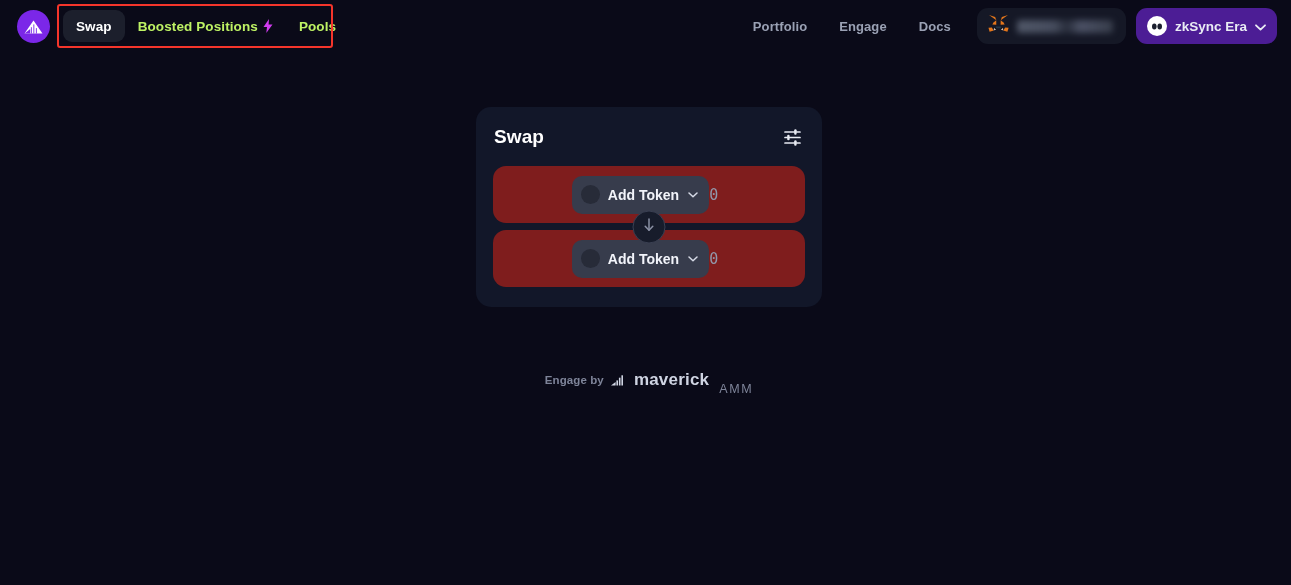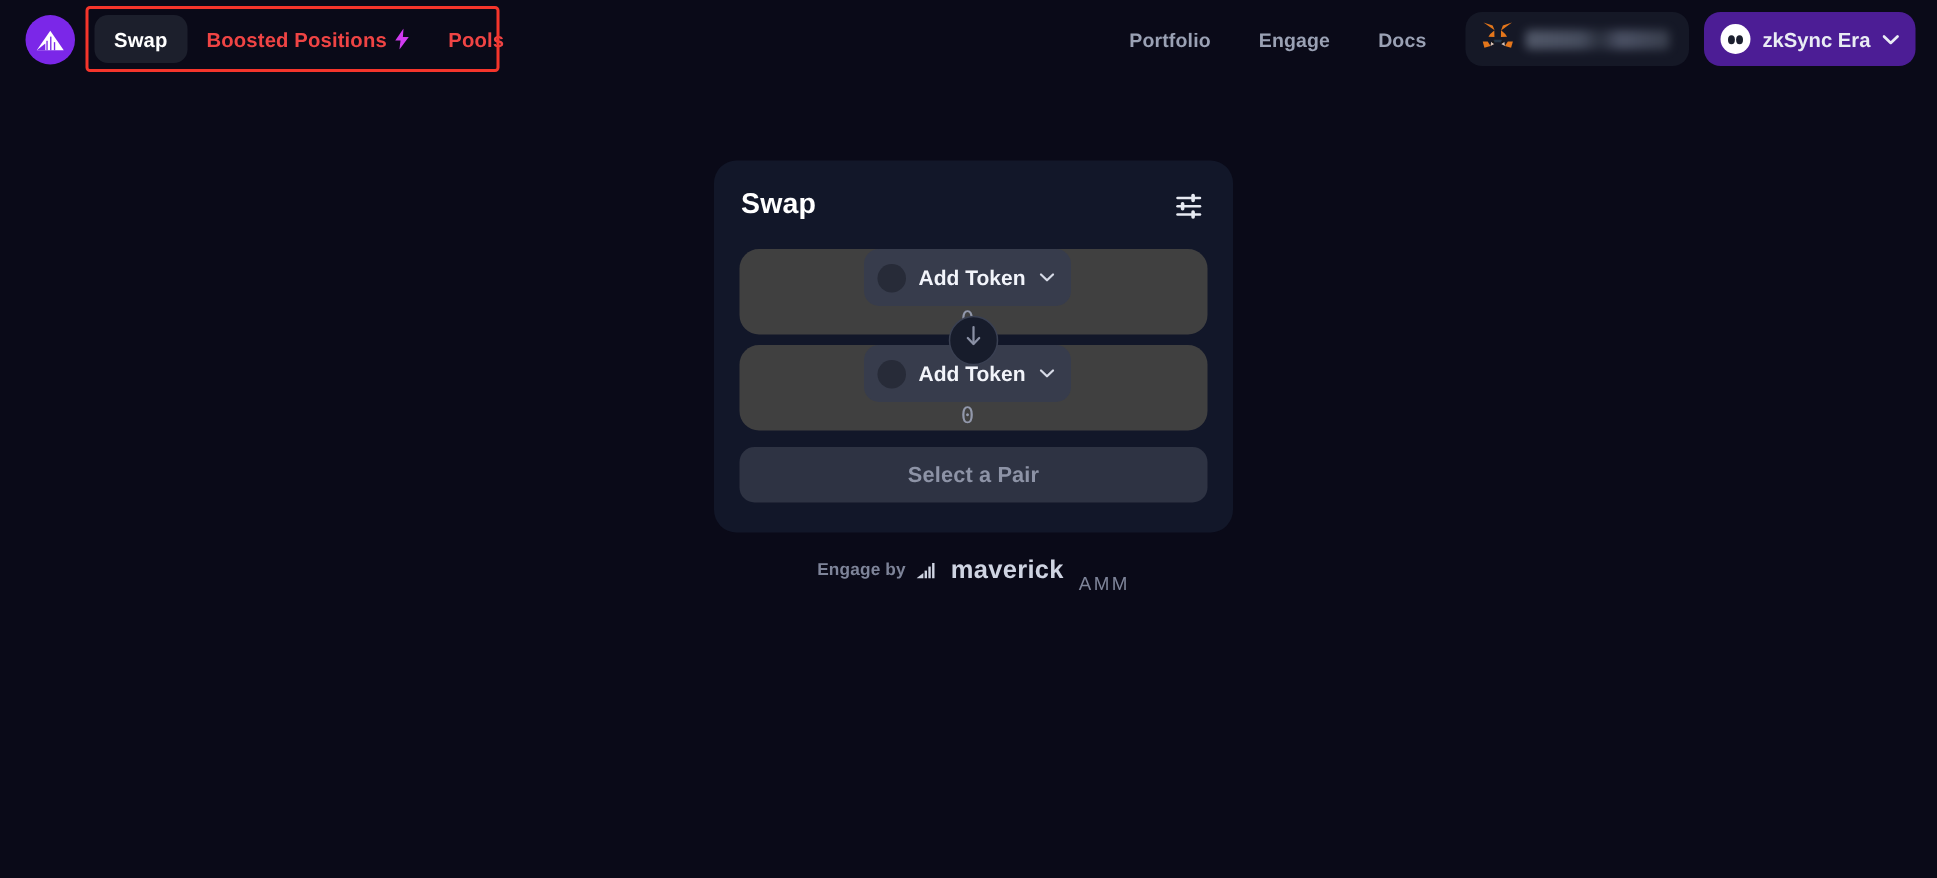--- a/index.html
+++ b/index.html
@@ -52,21 +52,21 @@
     gap: 0px;
   }
   .nav-tab {
     height: 32px;
     display: flex;
     align-items: center;
     gap: 5px;
     padding: 0 13px;
     font-size: 13.5px;
     font-weight: 700;
-    color: #ef4444;
+    color: #bef264;
     border-radius: 9px;
     cursor: pointer;
     white-space: nowrap;
     letter-spacing: .1px;
   }
   .nav-tab.active {
     background: #1c1f2c;
     color: #ffffff;
   }
   .bolt-icon { display: inline-flex; align-items: center; }
@@ -157,27 +157,26 @@
   .settings-btn {
     width: 24px; height: 24px;
     display: flex; align-items: center; justify-content: center;
     cursor: pointer;
   }
 
   .token-rows { position: relative; }
   .token-row {
     position: relative;
     height: 57px;
-    background: #404040;
+    background: #7f1d1d;
     border-radius: 13px;
     display: flex;
     align-items: center;
-    justify-content: flex-start;
+    justify-content: center;
     padding: 0 17px 0 9px;
-    flex-direction: column;
   }
   .token-row + .token-row { margin-top: 7px; }
   .token-pill {
     display: flex;
     align-items: center;
     gap: 8px;
     height: 38px;
     padding: 0 11px 0 9px;
     background: #373c4c;
     border-radius: 10px;
@@ -390,21 +389,20 @@
     <div class="swap-toggle">
       <span>
         <svg width="13" height="15" viewBox="0 0 13 15" aria-hidden="true">
           <line x1="6.5" y1="1.5" x2="6.5" y2="12.5" stroke="#8a90a4" stroke-width="1.5" stroke-linecap="round"></line>
           <path d="M2.7 8.8 L6.5 12.8 L10.3 8.8" stroke="#8a90a4" stroke-width="1.5" fill="none" stroke-linecap="round" stroke-linejoin="round"></path>
         </svg>
       </span>
     </div>
   </div>
 
-  <button class="cta-button">Select a Pair</button>
 </div>
 
 <div class="powered">
   <span class="powered-label">Engage by</span>
   <span class="mav-mark">
     <svg width="14" height="11" viewBox="0 0 14 11" aria-hidden="true">
       <polygon points="0,10.5 4.6,10.5 4.6,7" fill="#cfd4e2"></polygon>
       <rect x="5.4" y="5.4" width="1.6" height="5.1" fill="#cfd4e2"></rect>
       <rect x="7.9" y="2.7" width="1.6" height="7.8" fill="#cfd4e2"></rect>
       <rect x="10.4" y="0.3" width="1.6" height="10.2" fill="#cfd4e2"></rect>

